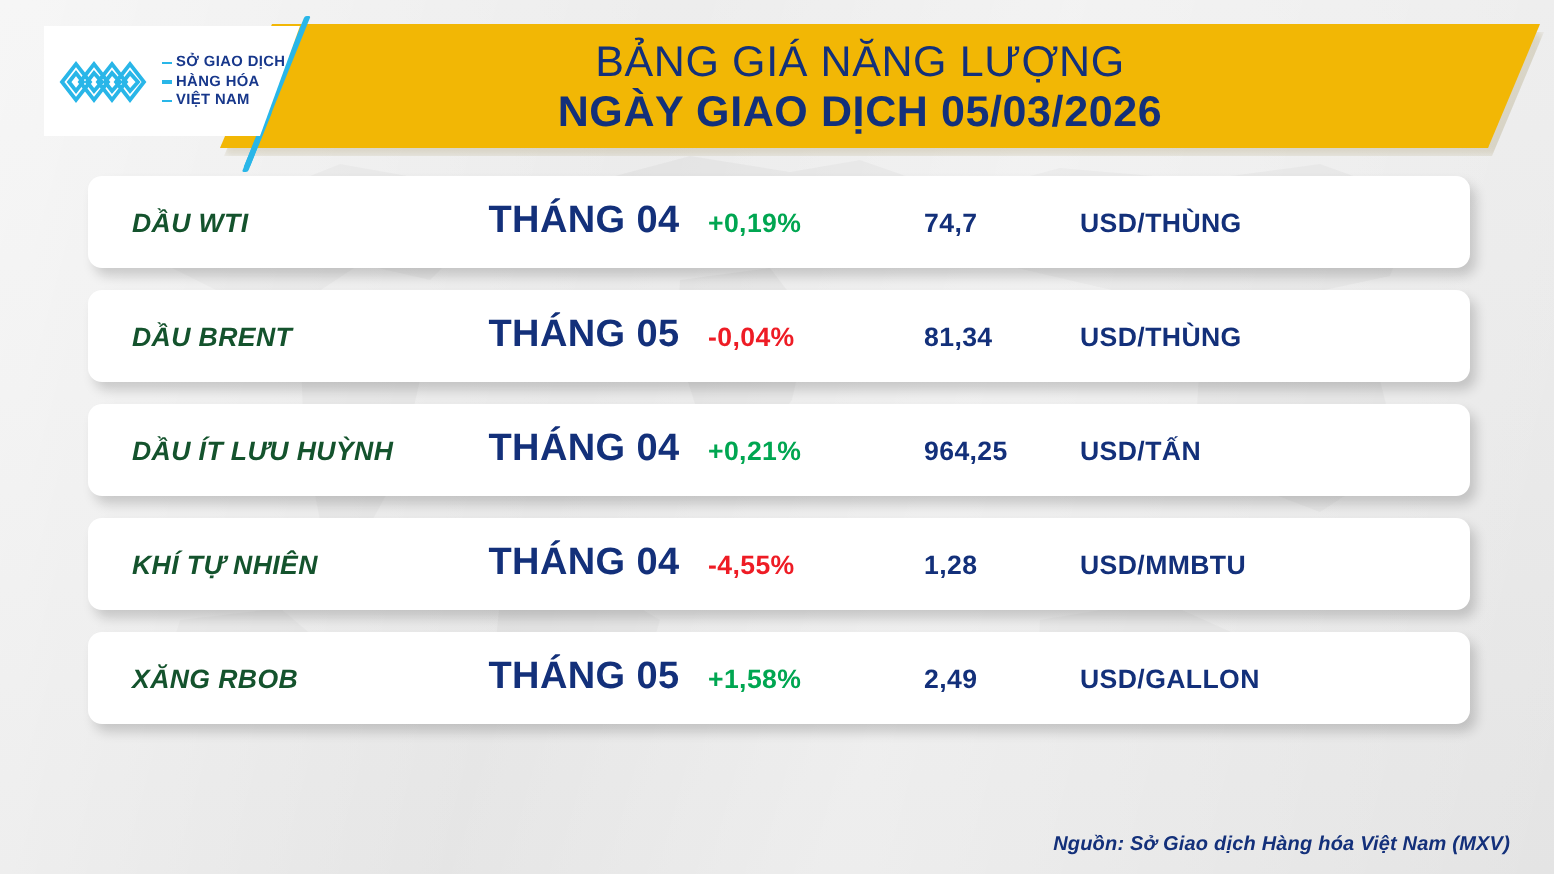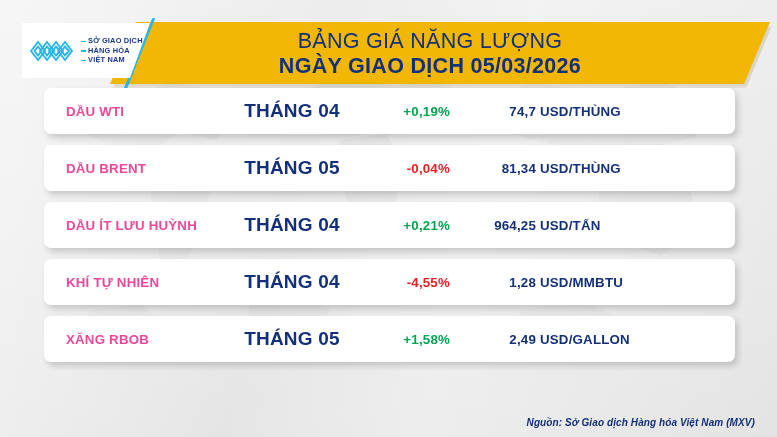--- a/index.html
+++ b/index.html
@@ -12,21 +12,21 @@
 
   
   .bg-wrap{ position:absolute; inset:0; overflow:hidden; background:
       linear-gradient(180deg,#ececec 0%,#e9e9e9 45%,#e4e4e4 100%); }
   .bg-map{ position:absolute; left:0; top:60px; width:777px; height:380px; opacity:.55; }
   .bg-sheen{ position:absolute; inset:0;
      background:linear-gradient(105deg, rgba(255,255,255,.55) 0%, rgba(255,255,255,.05) 38%,
                 rgba(255,255,255,.35) 60%, rgba(255,255,255,.0) 100%); }
 
   
-  .header{ position:absolute; left:0; top:14px; width:777px; height:88px; }
+  .header{ position:absolute; left:0; top:4px; width:777px; height:88px; }
   .gold-band{
     position:absolute; left:110px; top:8px; width:660px; height:62px;
     background:#f2b705;
     clip-path: polygon(26px 0, 660px 0, 634px 62px, 0 62px);
     box-shadow:0 1px 2px rgba(0,0,0,.10);
   }
   .gold-band-shadow{
     position:absolute; left:112px; top:12px; width:660px; height:62px;
     background:rgba(120,100,20,.18);
     clip-path: polygon(26px 0, 660px 0, 634px 62px, 0 62px);
@@ -62,29 +62,29 @@
   .title-line2{ font-size:21.5px; font-weight:bold; letter-spacing:.3px; line-height:25px; }
 
   
   .rows{ position:absolute; left:0; top:88px; width:777px; }
   .row-card{
     position:relative; margin:0 42px 11px 44px; height:46px;
     background:#ffffff; border-radius:7px;
     box-shadow:3px 4px 6px rgba(0,0,0,.17);
     display:flex; align-items:center;
   }
-  .c-name  { position:absolute; left:22px;  font-size:13.3px; font-weight:bold; color:#ec4899;
-             letter-spacing:.2px; white-space:nowrap; }
+  .c-name  { position:absolute; left:22px;  font-size:13.3px; font-weight:bold; color:#14532d;
+             letter-spacing:.2px; white-space:nowrap;font-style:italic; }
   .c-month { position:absolute; left:193px; width:110px; text-align:center;
              font-size:19px; font-weight:bold; color:#13307a; letter-spacing:.2px; }
-  .c-pct   { position:absolute; left:296px; width:110px; text-align:right;
+  .c-pct   { position:absolute; left:310px; width:110px; text-align:left;
              font-size:13.3px; font-weight:bold; letter-spacing:.2px; }
   .c-pct.up   { color:#00a651; }
   .c-pct.down { color:#ee1c25; }
-  .c-price { position:absolute; left:432px; width:60px; text-align:right;
+  .c-price { position:absolute; left:418px; width:60px; text-align:left;
              font-size:13.3px; font-weight:bold; color:#13307a; letter-spacing:.2px; }
   .c-unit  { position:absolute; left:496px; font-size:13.3px; font-weight:bold;
              color:#13307a; letter-spacing:.2px; white-space:nowrap; }
 
   
   .footer{
     position:absolute; right:22px; bottom:9px;
     font-size:10px; font-style:italic; font-weight:bold;
     color:#13307a; letter-spacing:.1px;
   }

